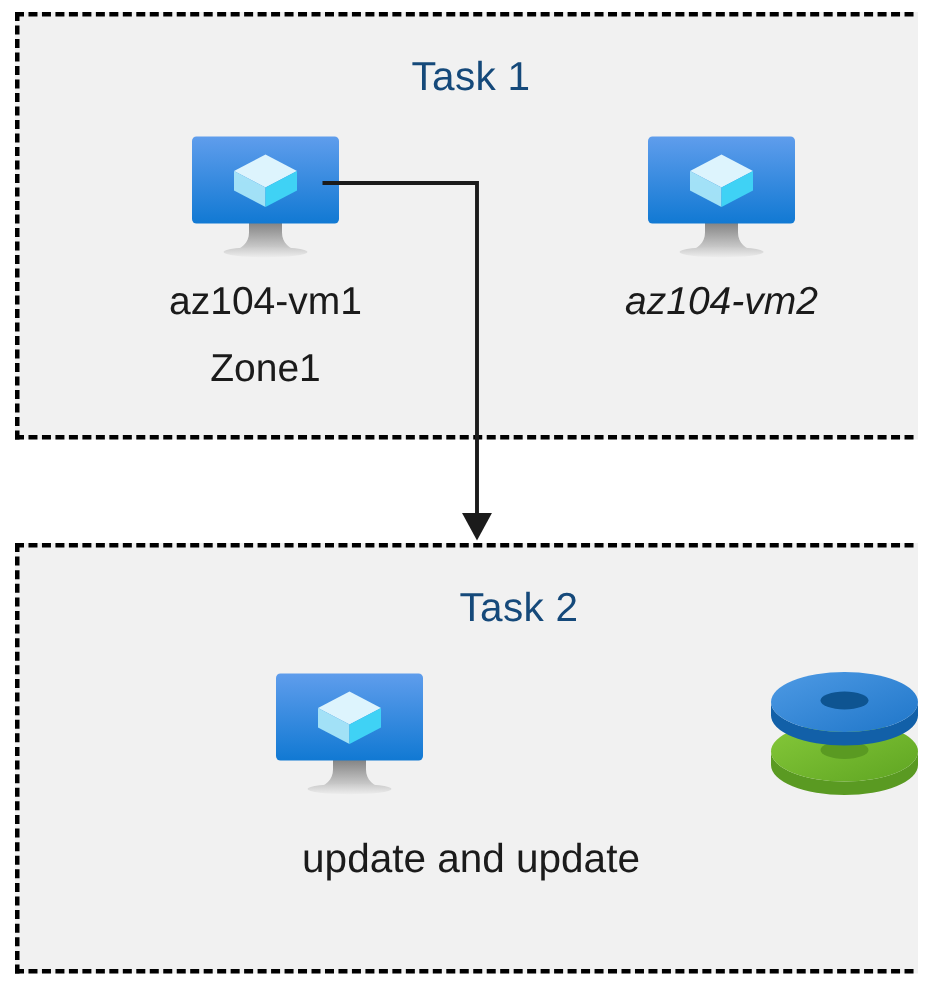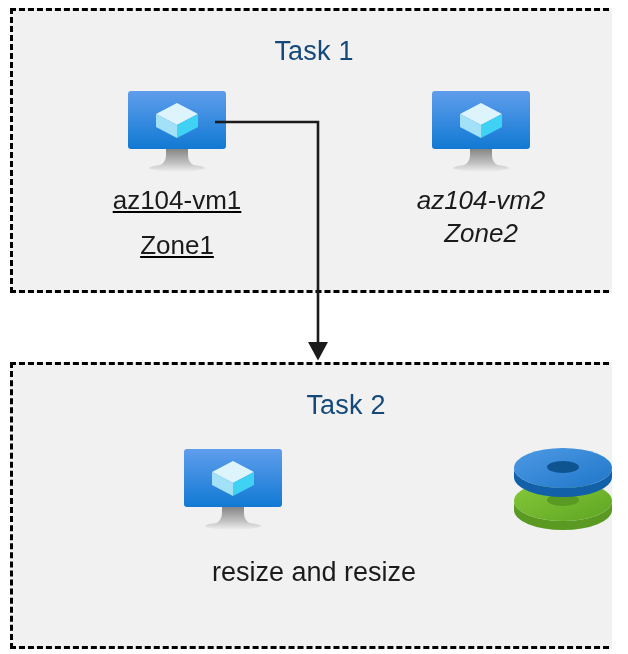--- a/index.html
+++ b/index.html
@@ -41,21 +41,21 @@
   }
   #task1-title { top: 24px; }
   #task2-title { top: 24px; margin-left: 32px; }
 
   
   .node {
     position: absolute;
     width: 180px;
     text-align: center;
   }
-  #node-vm1 { left: 74px;  top: 76px; text-decoration: underline; }
+  #node-vm1 { left: 74px;  top: 76px; }
   #node-vm2 { left: 378px; top: 76px; font-style: italic; }
 
   .node-label {
     margin-top: 12px;
     font-size: 26px;
     line-height: 33px;
     color: #1b1b1b;
     white-space: nowrap;
   }
 
@@ -161,21 +161,20 @@
         <path d="M44 60 h22 v8 c0 7 5 11 12 13 H32 c7 -2 12 -6 12 -13 z" fill="url(#stand2)"></path>
         <ellipse cx="55" cy="81" rx="28" ry="3.5" fill="url(#base2)"></ellipse>
         <rect x="6" y="4" width="98" height="58" rx="3" fill="url(#scr2)"></rect>
         <g>
           <polygon points="55,16 76,27 55,38 34,27" fill="#ddf4fd"></polygon>
           <polygon points="34,27 55,38 55,51 34,40" fill="#a9e6f8" opacity="0.95"></polygon>
           <polygon points="76,27 55,38 55,51 76,40" fill="#3fd2f5"></polygon>
         </g>
       </svg>
       <div class="node-label">az104-vm2</div>
-      <div class="node-label" style="margin-top:0">Zone2</div>
     </div>
 
   </div>
 
   <div id="task2-box" class="task-box">
 
     <div id="task2-title" class="task-title">Task 2</div>
 
     <div id="task2-icons">
 
@@ -224,21 +223,21 @@
 
         <g>
           <path d="M3 25 a49 20 0 0 0 98 0 v9 a49 20 0 0 1 -98 0 z" fill="#1260a8"></path>
           <ellipse cx="52" cy="25" rx="49" ry="20" fill="url(#bluetop)"></ellipse>
           <ellipse cx="52" cy="24" rx="16" ry="6" fill="#0e5491"></ellipse>
         </g>
       </svg>
 
     </div>
 
-    <div id="task2-caption">resize and resize</div>
+    <div id="task2-caption">update and update</div>
 
   </div>
 
   <svg id="connector">
     <defs>
       <marker id="arrowhead" markerWidth="9" markerHeight="9" refX="3.2" refY="4.5" orient="auto" markerUnits="strokeWidth">
         <polygon points="0,0.6 7.2,4.5 0,8.4" fill="#1b1b1b"></polygon>
       </marker>
     </defs>
     <path d="M 215 122 L 318 122 L 318 350" fill="none" stroke="#1b1b1b" stroke-width="2.6" marker-end="url(#arrowhead)"></path>

